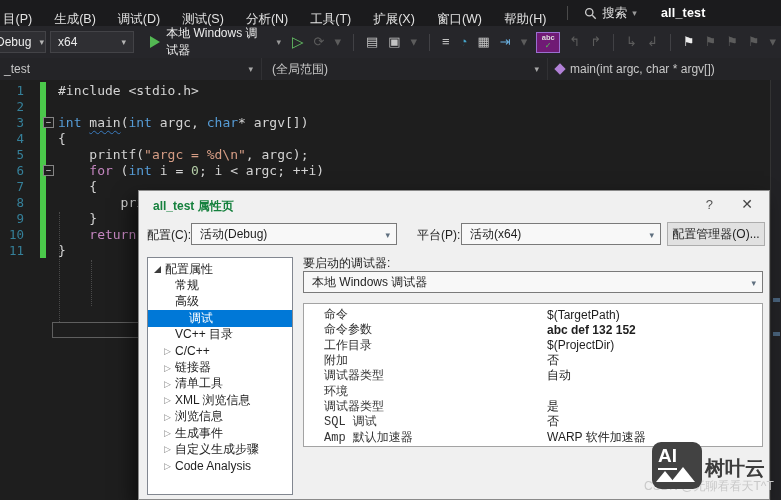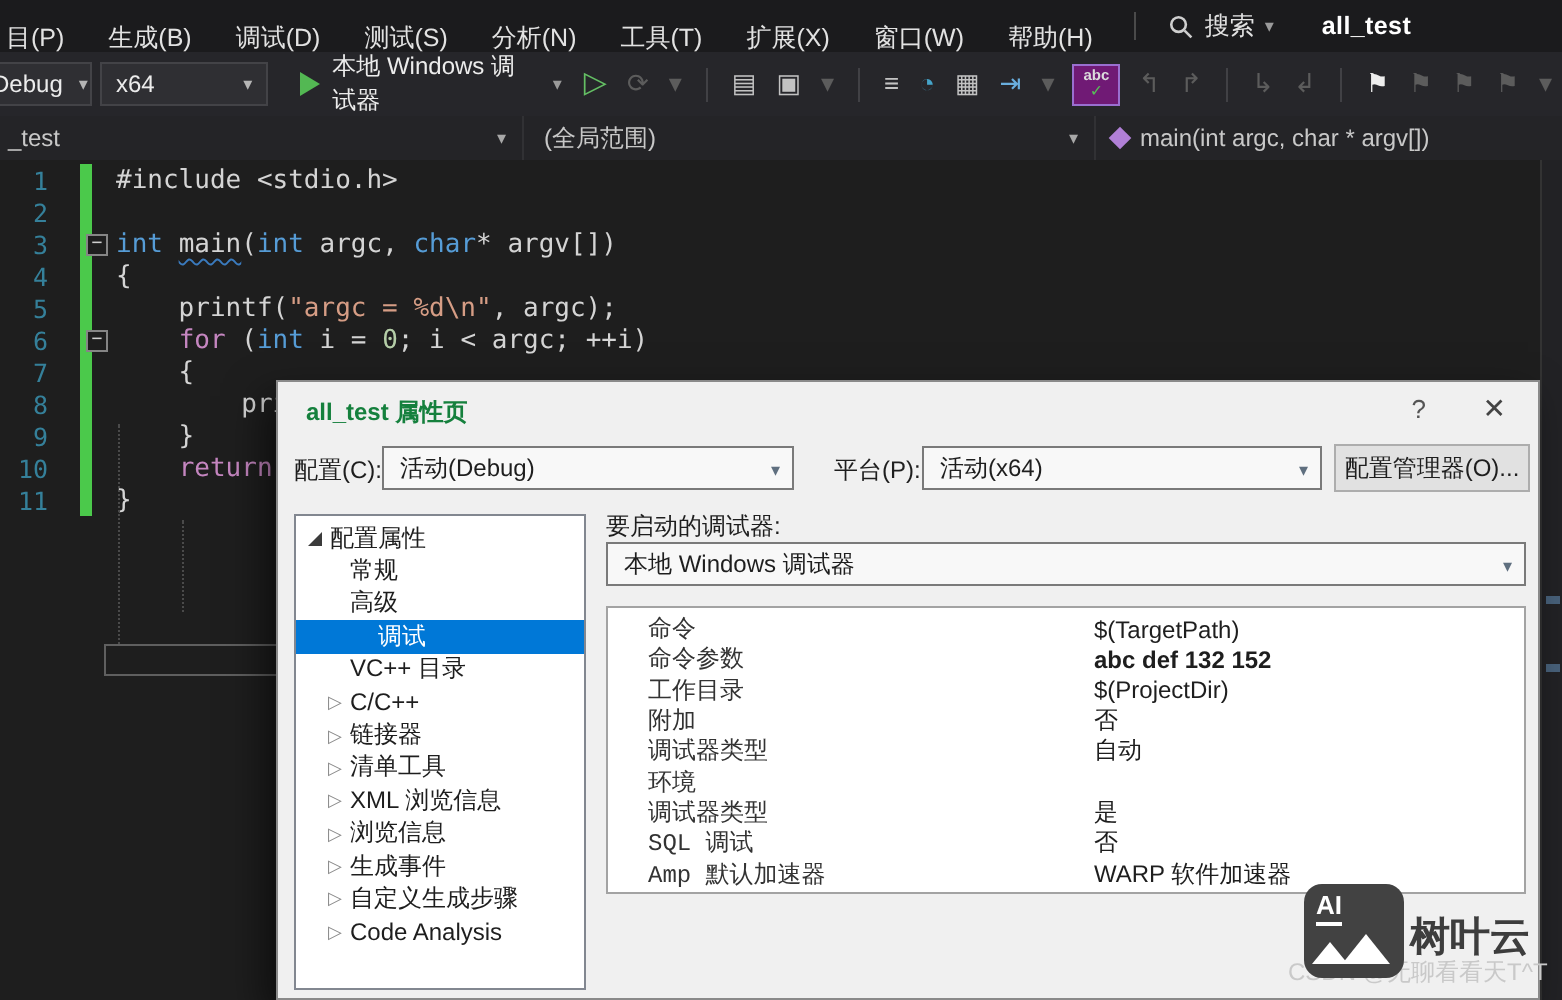--- a/index.html
+++ b/index.html
@@ -99,21 +99,21 @@
           border:1px solid #a3a3a3; padding-top:3px; }
   .grid-row { height:15.3px; display:flex; align-items:center; font-size:12px; }
   .grid-name { width:243px; padding-left:20px; color:#333; flex:none; white-space:nowrap;font-family:Liberation Mono, monospace; }
   .grid-val { color:#1e1e1e; white-space:nowrap; }
   .grid-val.bold { font-weight:bold; }
 
   
   .csdn-line { position:absolute; left:644px; top:478px; font-size:12px; color:#c9c9c9; z-index:11; white-space:nowrap; }
   .wm-logo { position:absolute; left:652px; top:442px; width:50px; height:47px; background:#424242;
              border-radius:9px; z-index:12; overflow:hidden; }
-  .wm-logo .ai { position:absolute; left:6px; top:3px; color:#fff; font-weight:800; font-size:13px;
+  .wm-logo .ai { position:absolute; left:6px; top:3px; color:#fff; font-weight:800; font-size:19px;
                  border-bottom:2px solid #fff; padding-bottom:1px; }
   .wm-logo .m1 { position:absolute; bottom:7px; left:4px; width:0; height:0;
                  border-left:9px solid transparent; border-right:9px solid transparent; border-bottom:11px solid #fff; }
   .wm-logo .m2 { position:absolute; bottom:7px; left:19px; width:0; height:0;
                  border-left:12px solid transparent; border-right:12px solid transparent; border-bottom:15px solid #fff; }
   .wm-brand { position:absolute; left:705px; top:455px; font-size:20px; font-weight:700; color:#3d3d3d; z-index:12; }
 </style>
 </head>
 <body>
 

